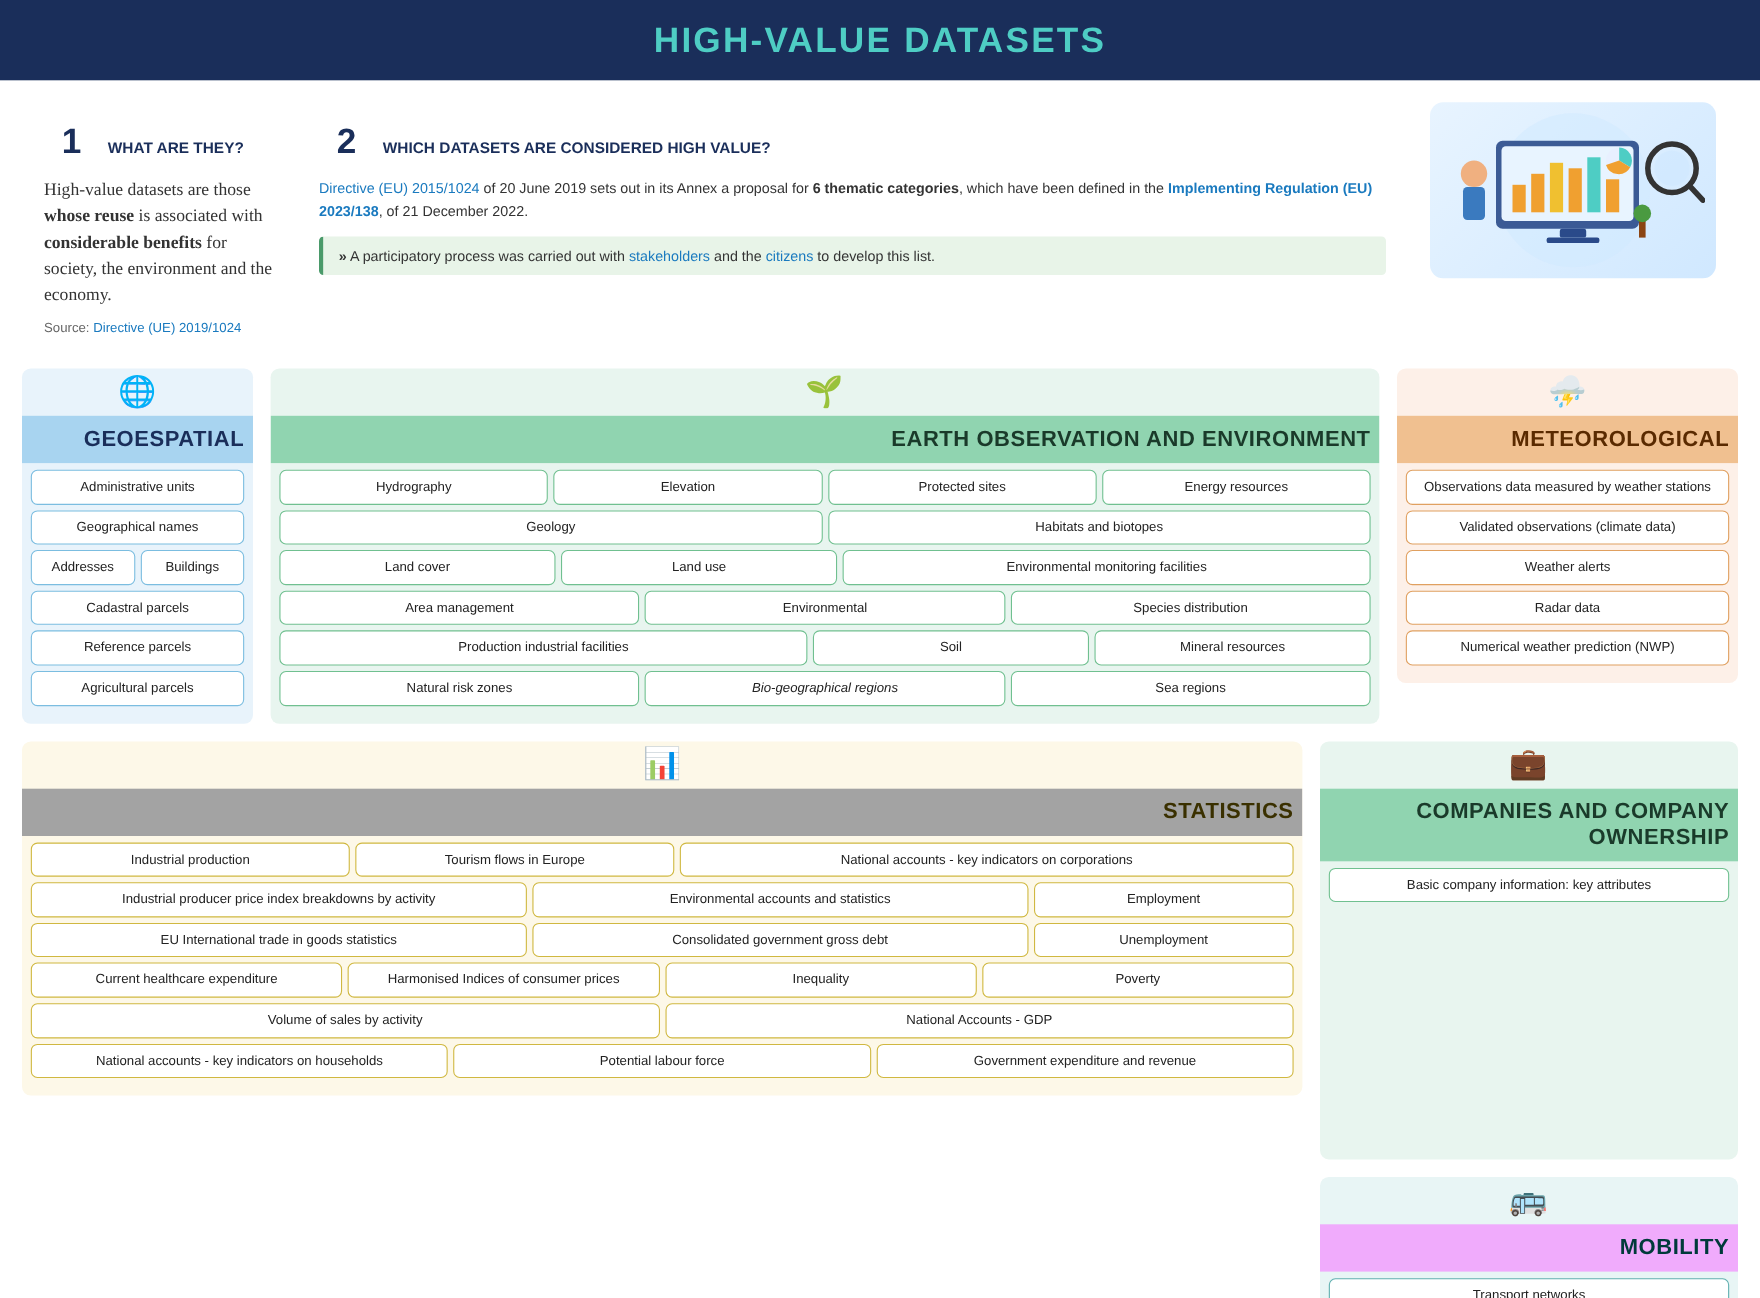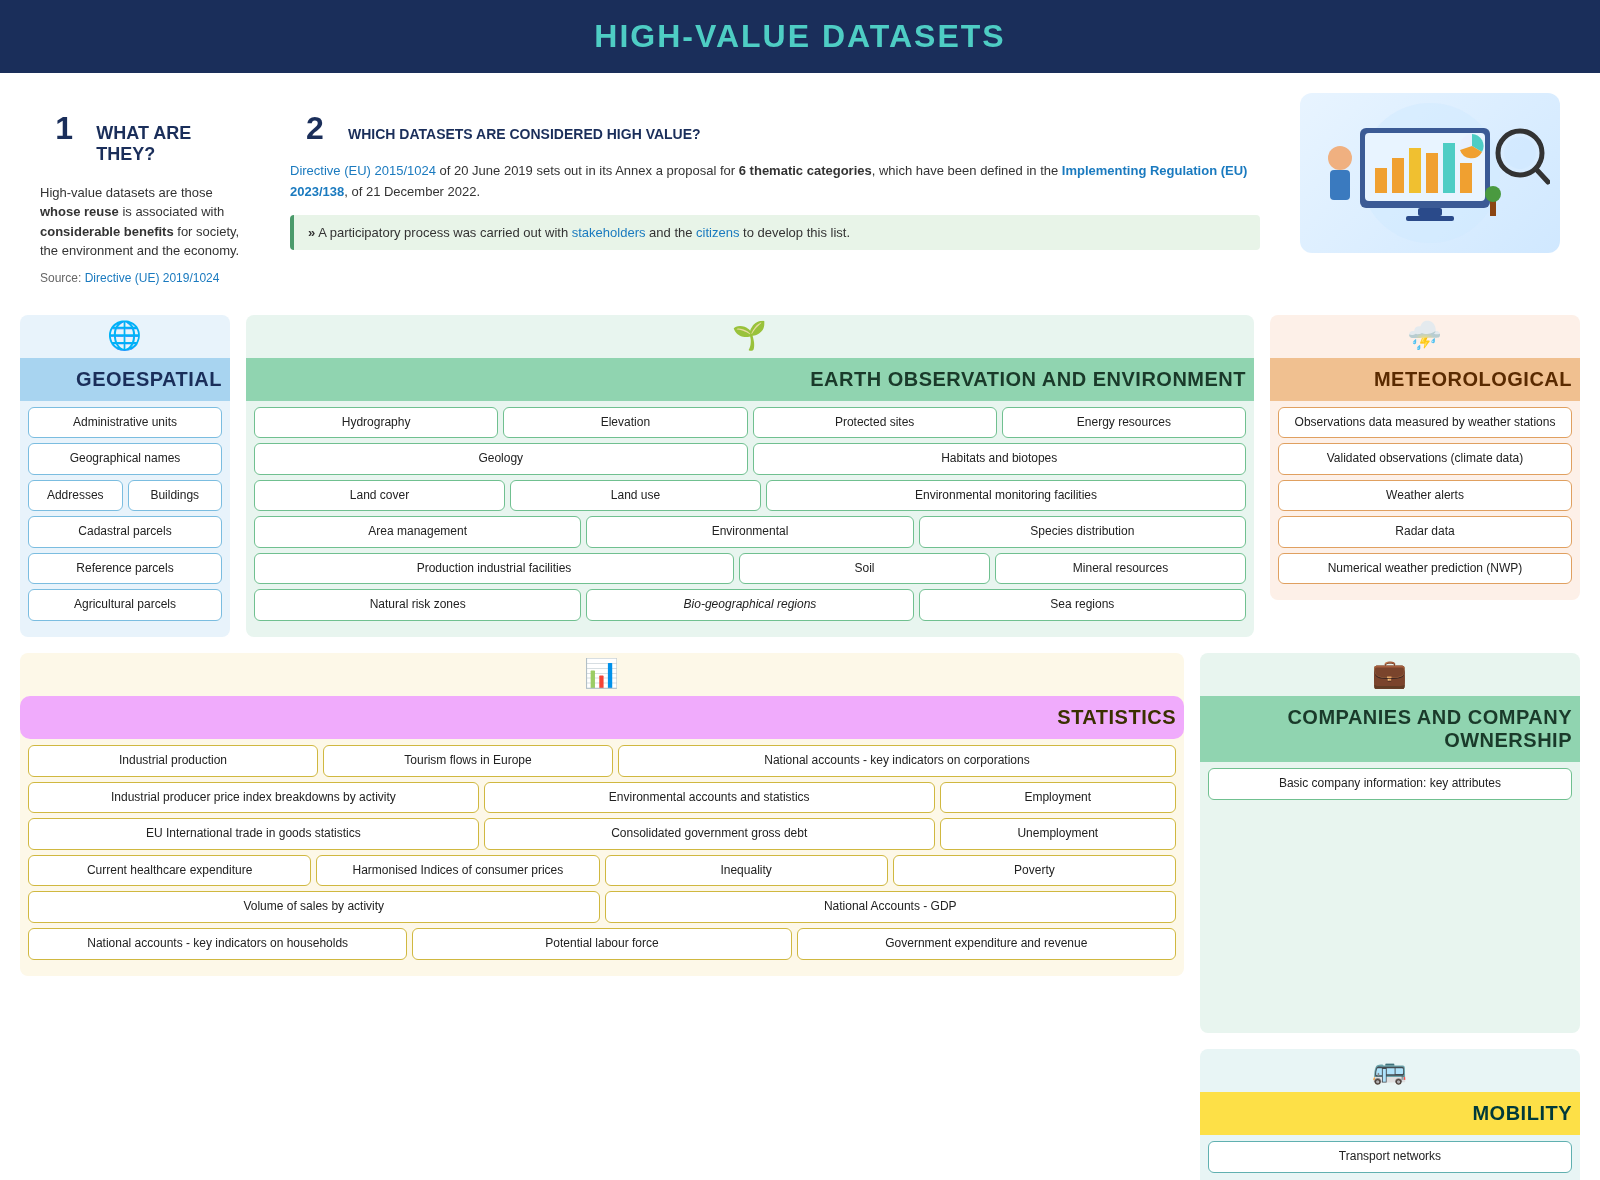--- a/index.html
+++ b/index.html
@@ -39,23 +39,24 @@
       padding: 10px;
     }
     .section-1 .title {
       color: #1a2e5a;
       font-size: 14px;
       font-weight: 900;
       text-transform: uppercase;
       margin-bottom: 10px;
     }
     .section-1 .desc {
-      font-size: 13px;
+      font-size: 16px;
       color: #333;
       line-height: 1.5;
+      font-family: Liberation Serif, serif;
     }
     .section-1 .source {
       font-size: 12px;
       color: #666;
       margin-top: 10px;
     }
     .section-1 .source a {
       color: #1a7abf;
       text-decoration: none;
     }
@@ -277,21 +278,21 @@
   <h1>
     <span>HIGH-VALUE </span><span style="color:#4ecdc4;">DATASETS</span>
   </h1>
 </div>
 
 <div class="top-section">
 
   <div class="section-1">
     <div class="top-header-row">
       <span class="num-badge">1</span>
-      <span class="title" style="font-size:18px;font-weight:900;color:#1a2e5a;text-transform:uppercase;">WHAT ARE THEY?</span>
+      <span class="title" style="font-size:14px;font-weight:900;color:#1a2e5a;text-transform:uppercase;">WHAT ARE THEY?</span>
     </div>
     <p class="desc">
       High-value datasets are those <strong>whose reuse</strong> is associated with <strong>considerable benefits</strong> for society, the environment and the economy.
     </p>
     <p class="source" style="margin-top:10px;font-size:12px;color:#666;">
       Source: <a href="#">Directive (UE) 2019/1024</a>
     </p>
   </div>
 
   <div class="section-2">
@@ -439,21 +440,21 @@
         </div>
       </div>
     </div>
 
   </div>
 
   <div class="categories-row">
 
     <div class="category-block stats-block">
       <div class="category-icon">📊</div>
-      <div class="category-header" style="background:#f0abfc;color:#3a3000;border-radius:10px;">
+      <div class="category-header" style="background:#a3a3a3;color:#3a3000;">
         <span>STATISTICS</span>
       </div>
       <div class="items-grid">
         <div class="items-row">
           <div class="item-box" style="border-color:#d0b840;">Industrial production</div>
           <div class="item-box" style="border-color:#d0b840;">Tourism flows in Europe</div>
           <div class="item-box" style="border-color:#d0b840;flex:2;">National accounts - key indicators on corporations</div>
         </div>
         <div class="items-row">
           <div class="item-box" style="border-color:#d0b840;flex:2;">Industrial producer price index breakdowns by activity</div>
@@ -492,21 +493,21 @@
         </div>
         <div class="items-grid">
           <div class="items-row">
             <div class="item-box" style="border-color:#70c090;">Basic company information: key attributes</div>
           </div>
         </div>
       </div>
 
       <div class="category-block mobility-block">
         <div class="category-icon">🚌</div>
-        <div class="category-header" style="background:#fde047;color:#003a3a;">
+        <div class="category-header" style="background:#f0abfc;color:#003a3a;">
           <span>MOBILITY</span>
         </div>
         <div class="items-grid">
           <div class="items-row">
             <div class="item-box" style="border-color:#60b0b0;">Transport networks</div>
           </div>
         </div>
       </div>
 
     </div>

